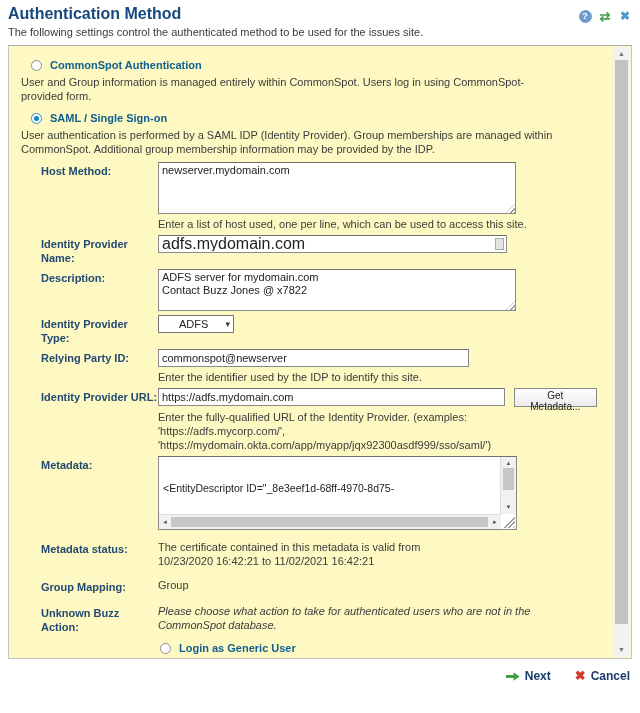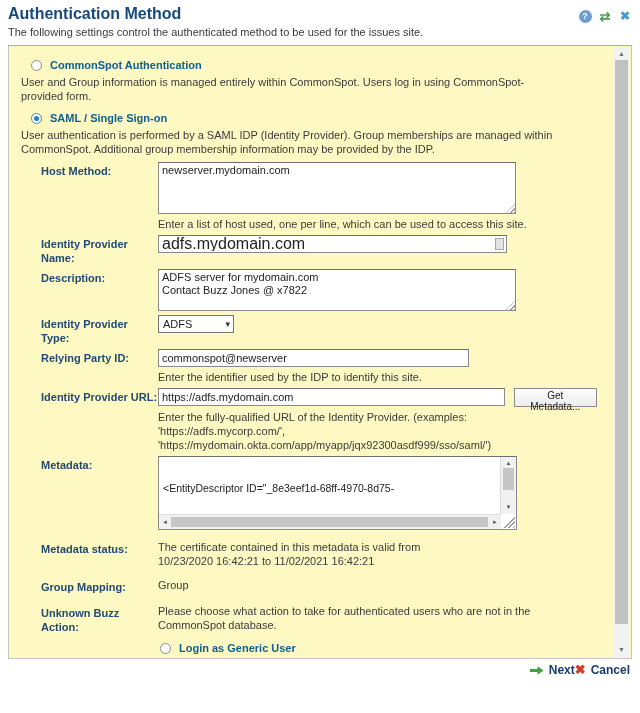--- a/index.html
+++ b/index.html
@@ -57,21 +57,21 @@
 
   .tinput { height:18px; border:1px solid #8a8a8a; border-top-color:#6f6f6f; background:#fff; outline:none;
             font-family:"Liberation Sans", sans-serif; font-size:11px; padding:1px 3px; color:#222; }
   .input-wrap { display:flex; align-items:center; width:349px; height:18px; border:1px solid #8a8a8a;
                 border-top-color:#6f6f6f; background:#fff; padding:0 2px 0 0; }
   .input-wrap input { flex:1; border:none; outline:none; background:transparent; height:14px;
                       font-family:"Liberation Sans", sans-serif; font-size:16px; padding:1px 3px; color:#222; }
   .field-icon { width:9px; height:12px; background:#e3e3e3; border:1px solid #a8a8a8; }
 
   .select { display:inline-flex; align-items:center; justify-content:space-between; height:18px;
-            border:1px solid #767676; background:#fff; padding:0 3px 0 4px; color:#222; cursor:pointer; }
+            border:1px solid #767676; background:#fff; padding:0 3px 0 20px; color:#222; cursor:pointer; }
   .chev { font-size:9px; color:#333; margin-left:6px; }
 
   .gm-btn { height:19px; margin-left:9px; padding:1px 7px; font-family:"Liberation Sans", sans-serif; font-size:10px;
             color:#222; background:linear-gradient(#fdfdfd,#ececec); border:1px solid #8a8a8a; border-radius:0; cursor:pointer; }
   .url-row { display:flex; align-items:flex-start; }
 
   
   .md-box { position:relative; width:359px; height:74px; background:#fff; border:1px solid #8a8a8a; border-top-color:#6f6f6f; }
   .md-text { position:absolute; top:2px; left:4px; right:19px; bottom:16px; overflow:hidden;
              font-size:10.5px; line-height:11.8px; color:#222; white-space:pre; }
@@ -81,26 +81,26 @@
   .md-vscroll .thumb { position:absolute; top:11px; height:22px; left:2px; right:2px; background:#c6c6c6; cursor:pointer; }
   .md-hscroll { position:absolute; left:0; right:15px; bottom:0; height:15px; background:#f1f1f1; border-top:1px solid #dcdcdc; }
   .md-hscroll .sb-arrow { position:absolute; top:0; font-size:6px; color:#555; line-height:15px; width:10px; text-align:center; cursor:pointer; }
   .md-hscroll .left { left:1px; } .md-hscroll .right { right:1px; }
   .md-hscroll .thumb { position:absolute; top:2px; bottom:2px; left:12px; right:13px; background:#c6c6c6; cursor:pointer; }
   .md-grip { position:absolute; right:1px; bottom:1px; width:12px; height:12px; cursor:nwse-resize;
              background:repeating-linear-gradient(135deg, #9a9a9a 0 1px, transparent 1px 3px);
              clip-path:polygon(100% 0, 100% 100%, 0 100%); }
 
   .status-line { line-height:14px; }
-  .uua-desc { line-height:14px; max-width:405px; }
+  .uua-desc { line-height:14px; max-width:405px;font-style:italic; }
   .uua-radios { margin-top:9px; }
   .uua-radios .radio-row { margin-left:2px; margin-bottom:7px; }
 
   
-  .footer { display:flex; justify-content:flex-end; align-items:center; margin-top:4px; padding-right:10px; }
+  .footer { display:flex; justify-content:flex-end; align-items:center; gap:24px; margin-top:10px; padding-right:10px; }
   .fbtn { display:flex; align-items:center; gap:5px; cursor:pointer; }
   .fbtn .lbl { font-weight:bold; font-size:12px; color:#1b3c6b; }
   .cancel-x { color:#d43a2a; font-size:13px; font-weight:bold; line-height:12px; }
 </style>
 </head>
 <body>
 
 <div class="header">
   <div class="title">Authentication Method</div>
   <div class="subtitle">The following settings control the authenticated method to be used for the issues site.</div>

